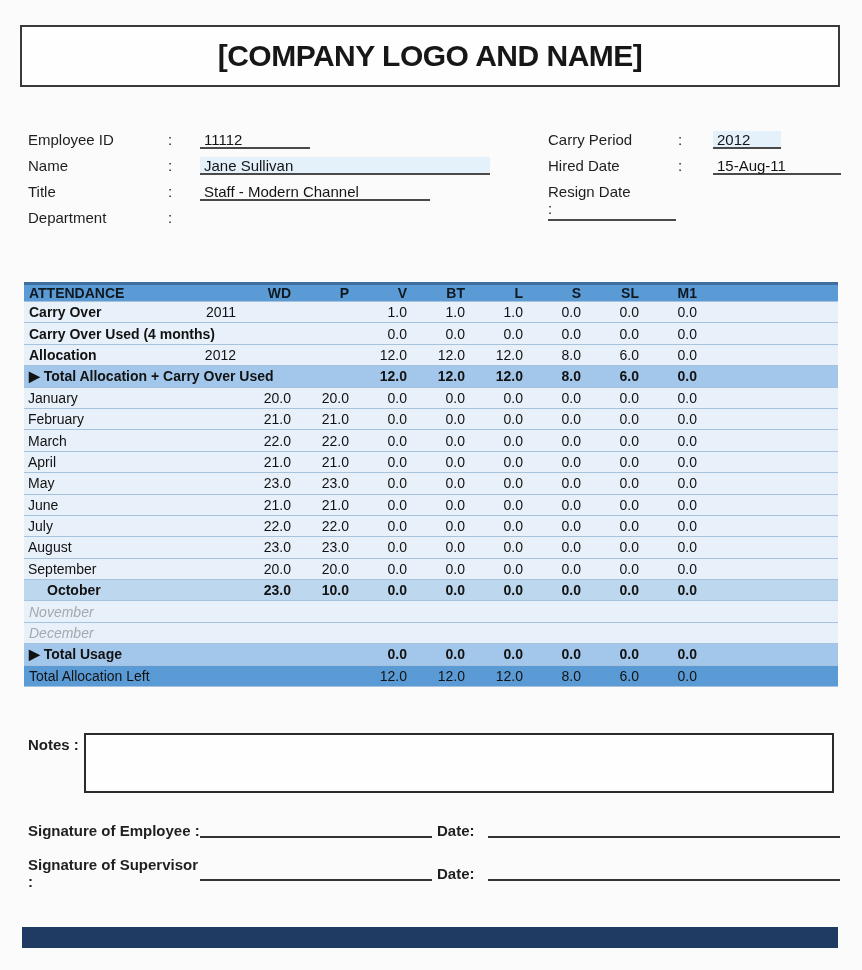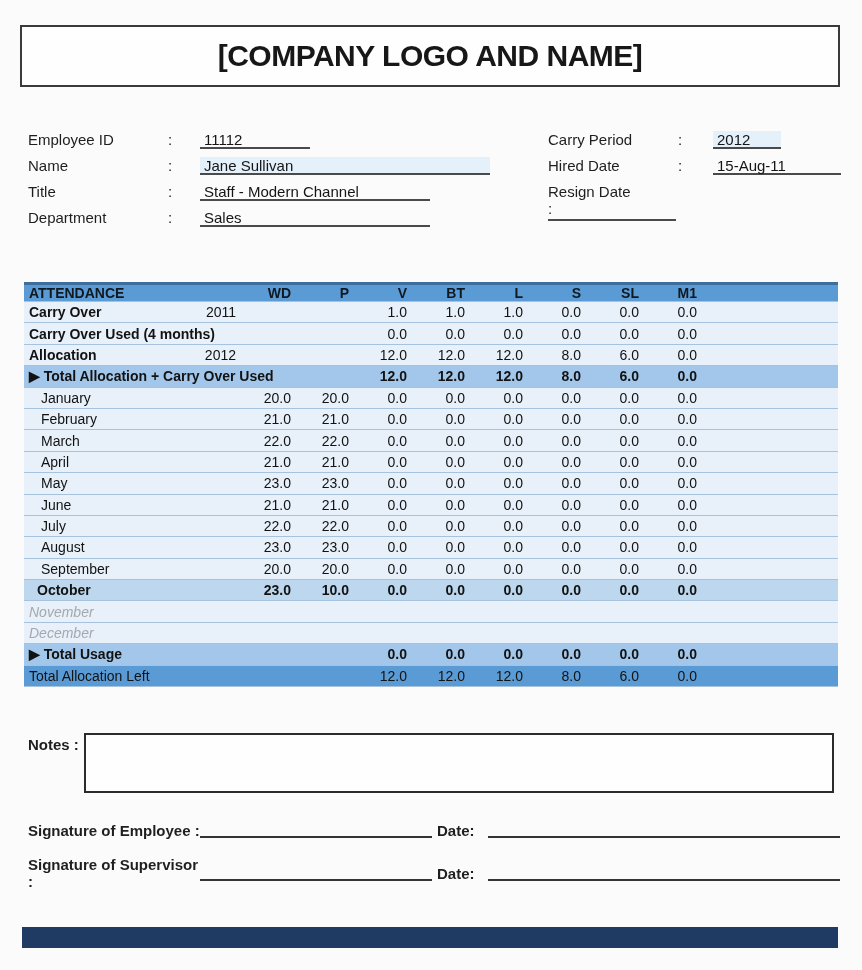--- a/index.html
+++ b/index.html
@@ -53,23 +53,23 @@
   .c-year{width:62px;text-align:right;padding-right:2px;box-sizing:border-box;}
   .c-num{width:58px;text-align:right;padding-right:5px;box-sizing:border-box;}
   .c-spacer{flex:1;}
   .r-header{
     background:var(--head-bg,#5B9BD5);height:20px;
     border-top:3px solid var(--tbl-top,#3D6E9E);
     font-weight:700;color:#101820;
   }
   .r-bold .c-label{font-weight:700;}
   .r-total{background:var(--total-bg,#A3C7EA);font-weight:700;}
-  .r-month .c-label{padding-left:17px;}
+  .r-month .c-label{padding-left:4px;}
   .r-month-highlight{background:var(--hl-bg,#BDD7EE);font-weight:700;}
-  .r-month-highlight .c-label{padding-left:13px;}
+  .r-month-highlight .c-label{padding-left:23px;}
   .r-muted{color:#A4A8AC;font-style:italic;}
   .r-muted .c-label{}
   .r-grand{background:var(--grand-bg,#5B9BD5);font-weight:400;}
   .r-total .c-label{font-weight:700;}
 
   
   .notes-label{position:absolute;left:28px;top:736px;font-size:15px;font-weight:700;color:#1E1E1E;}
   .notes-box{
     position:absolute;left:84px;top:733px;width:750px;height:60px;
     border:2px solid #2B2B2B;background:#FEFEFE;box-sizing:border-box;
@@ -108,21 +108,20 @@
     <span class="val hl w290">Jane Sullivan</span>
   </div>
   <div class="field f-left fy3">
     <span class="lbl">Title</span>
     <span class="colon">:</span>
     <span class="val w230">Staff - Modern Channel</span>
   </div>
   <div class="field f-left fy4">
     <span class="lbl">Department</span>
     <span class="colon">:</span>
-    <span class="val w230">Sales</span>
   </div>
 
   <div class="field f-right fr1">
     <span class="lbl">Carry Period</span>
     <span class="colon">:</span>
     <span class="val hl w68">2012</span>
   </div>
   <div class="field f-right fr2">
     <span class="lbl">Hired Date</span>
     <span class="colon">:</span>

